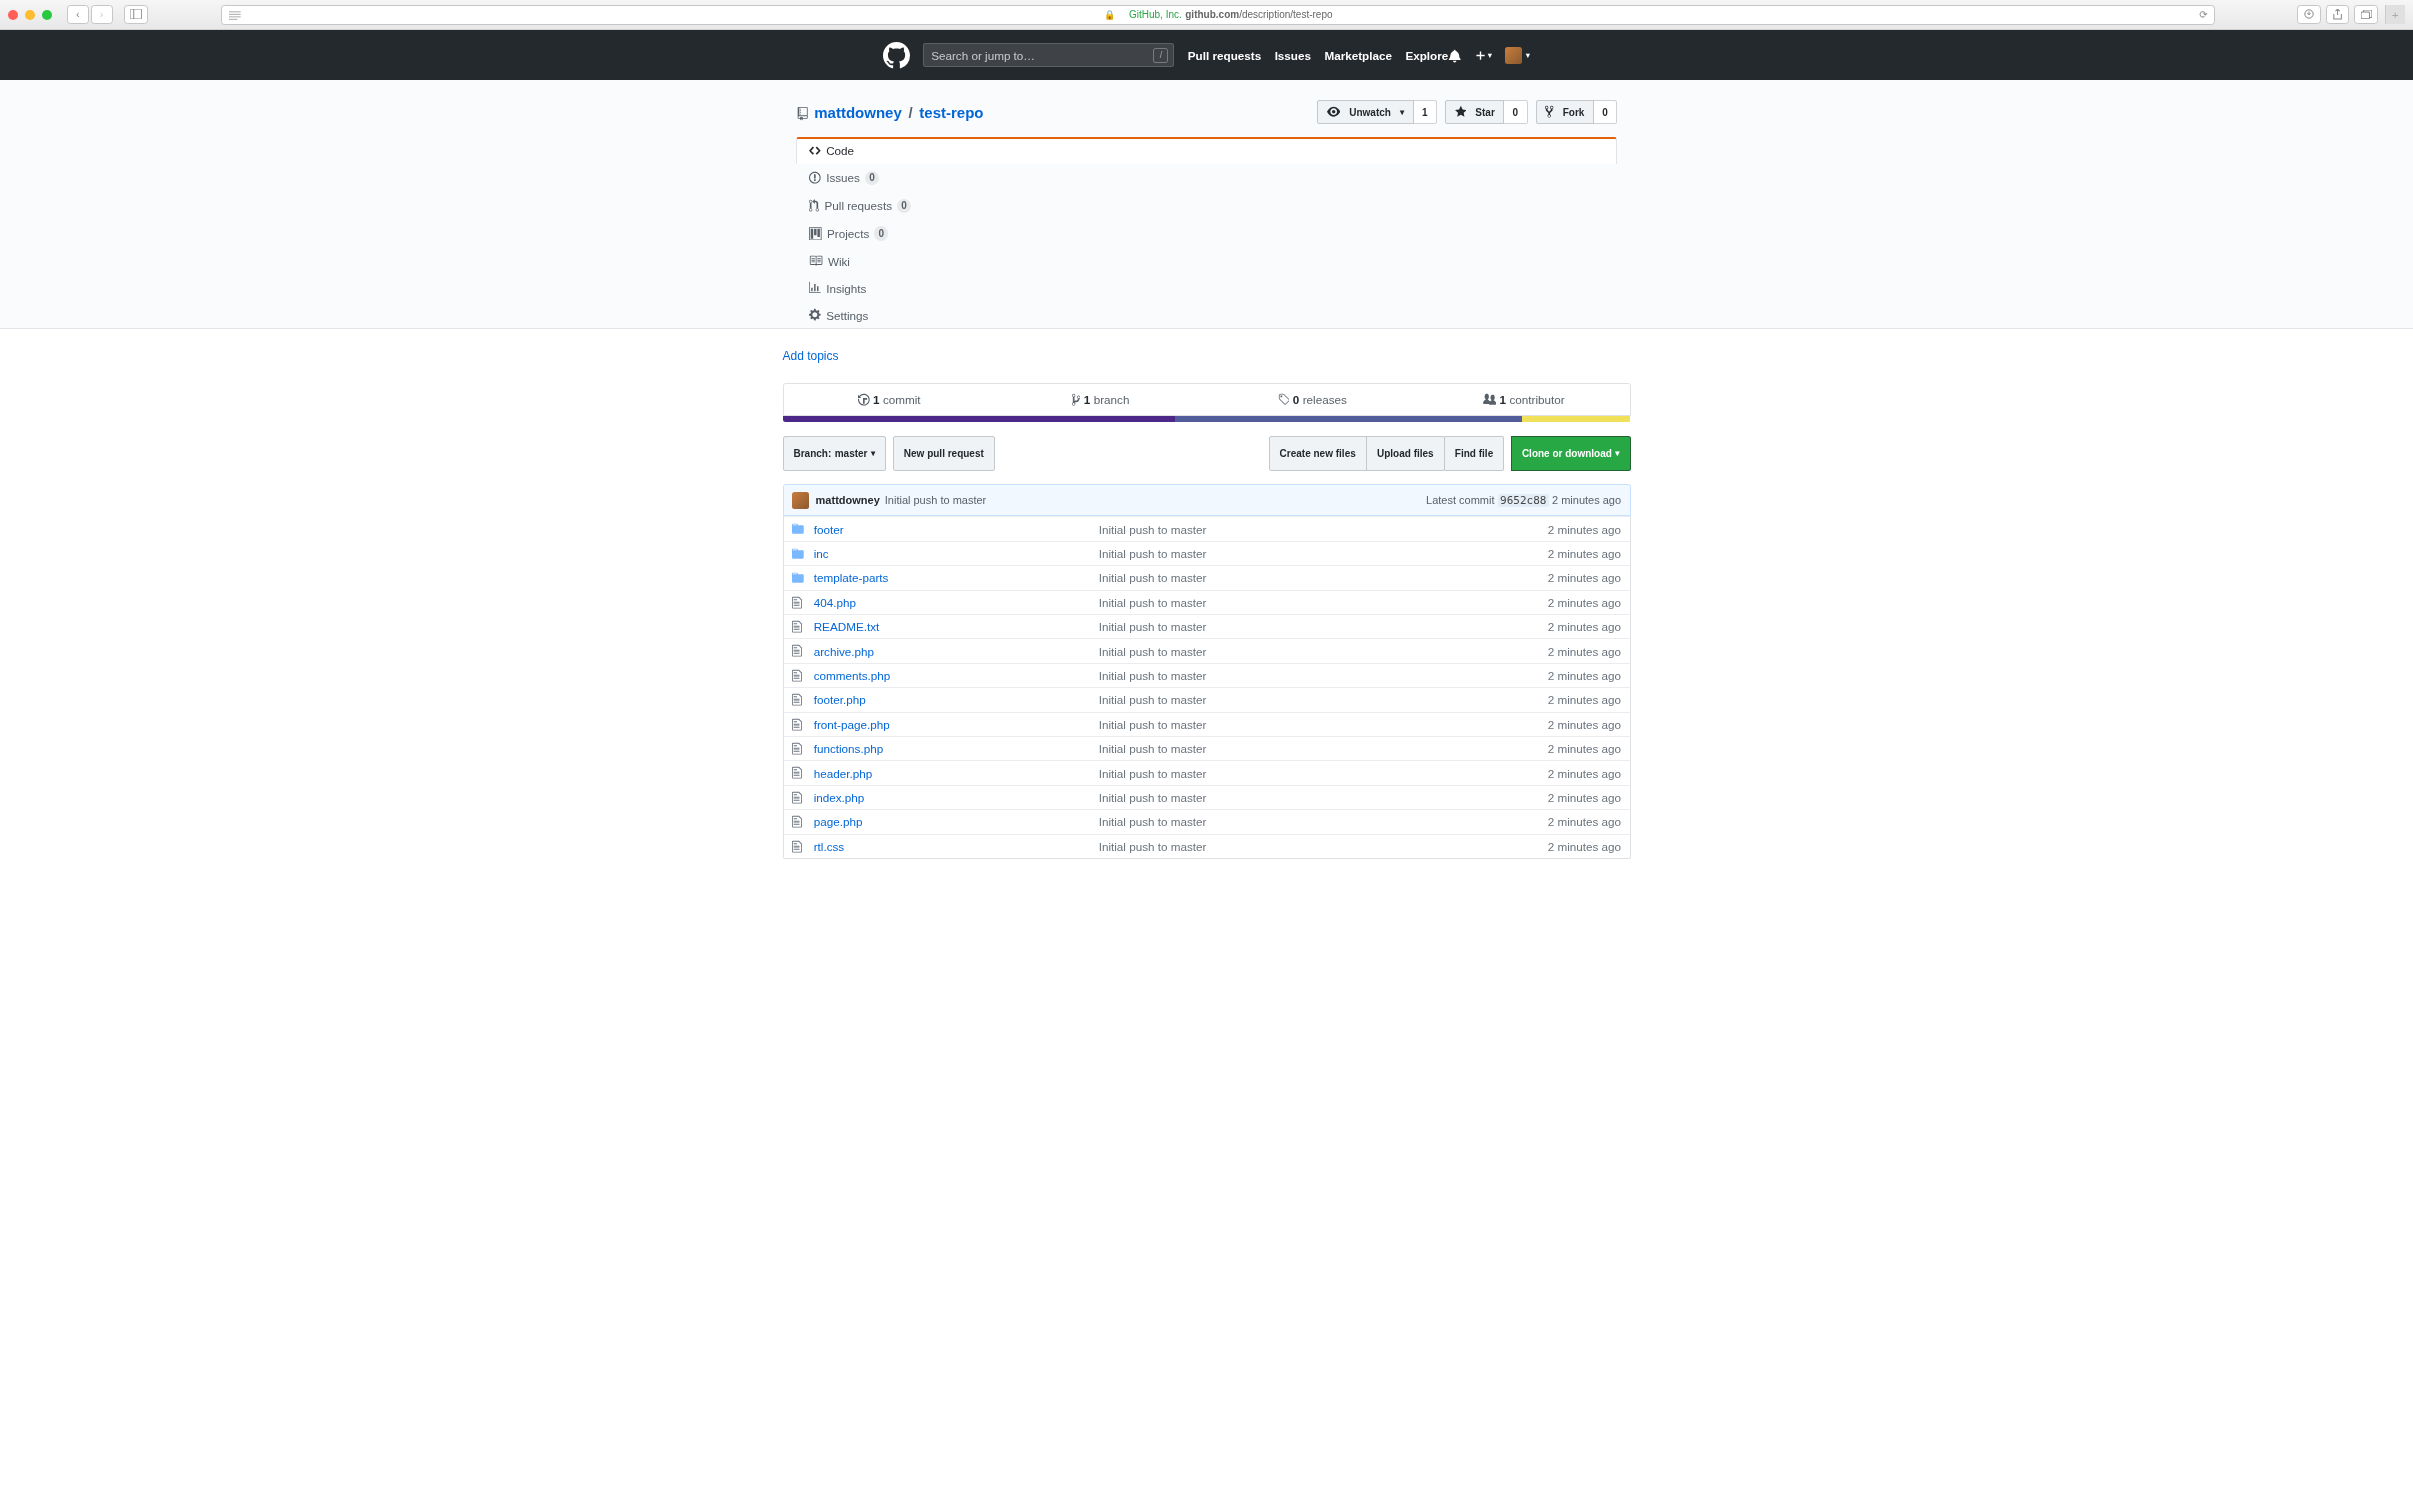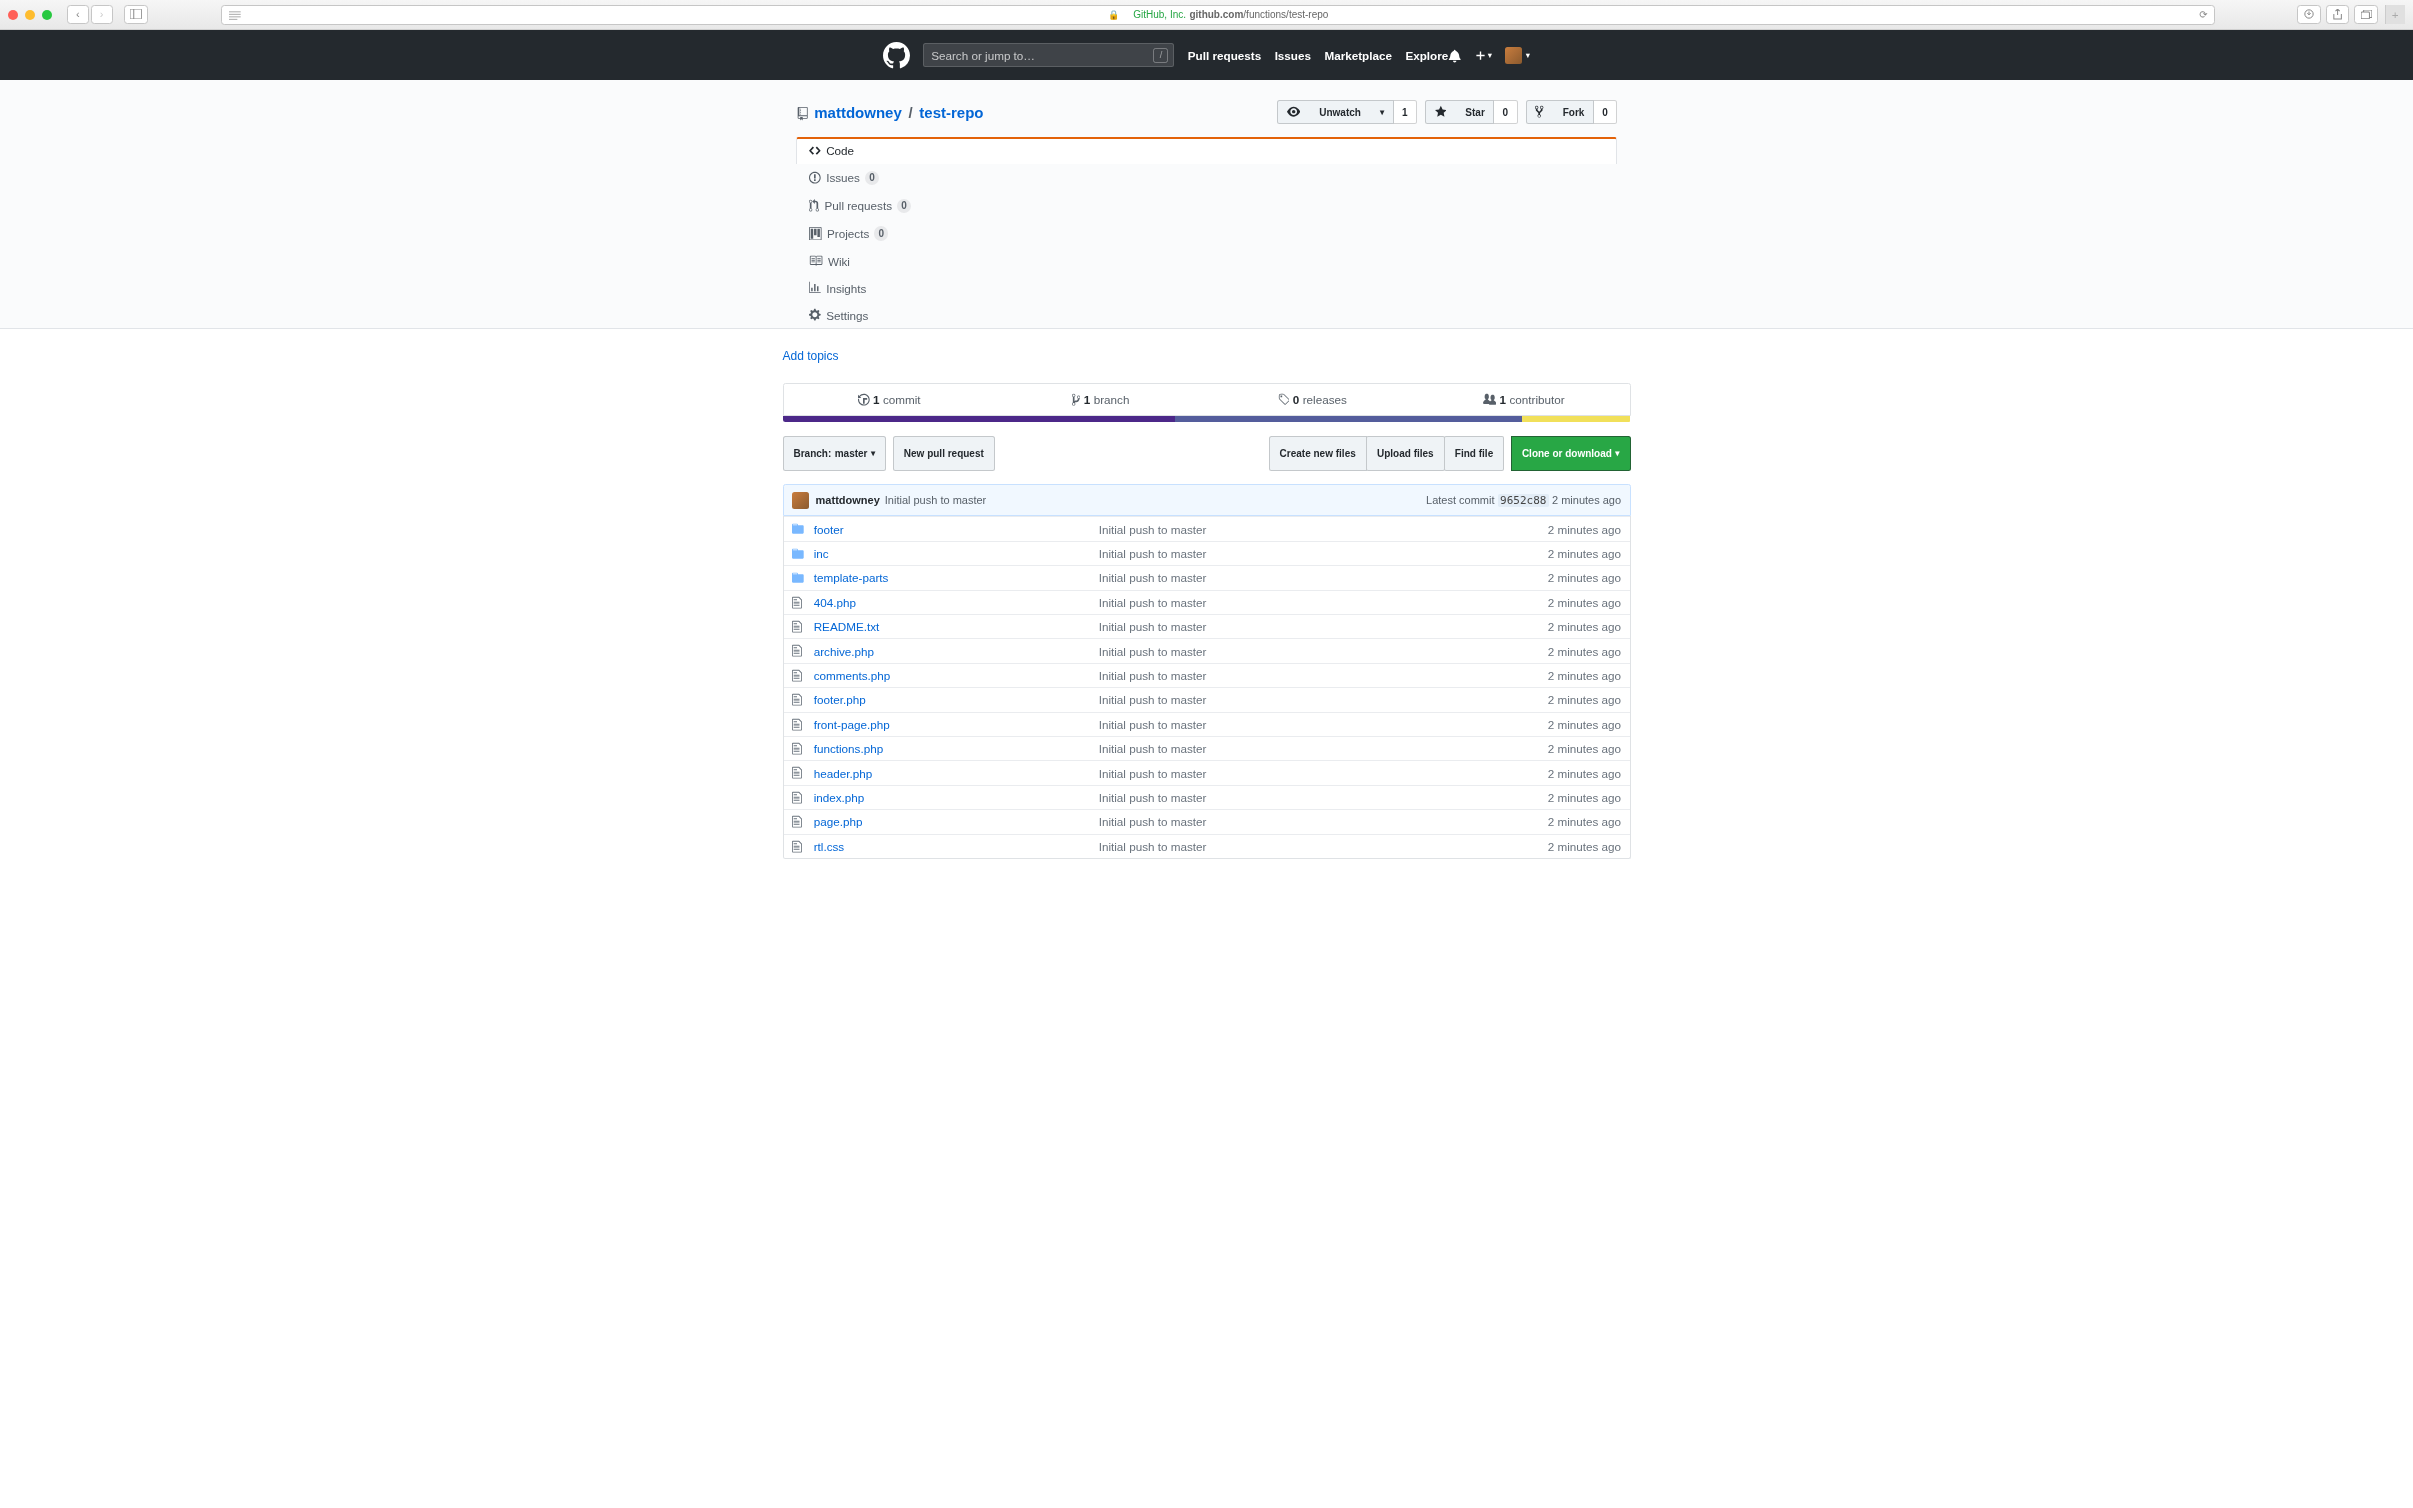--- a/index.html
+++ b/index.html
@@ -44,21 +44,21 @@
 
 .repohead { padding-top: 20px; background: #fafbfc; border-bottom: 0.8px solid #e1e4e8; }
 .repohead-top { display: flex; align-items: center; margin-bottom: 13.4px; }
 .repo-title { font-size: 15px; display: flex; align-items: center; gap: 5px; }
 .repo-icon { color: #586069; }
 .repo-link { color: #0366d6; text-decoration: none; }
 .repo-sep { color: #586069; margin: 0 1.7px; }
 .repo-name { font-weight: 600; }
 .repo-actions { margin-left: auto; display: flex; gap: 8.4px; }
 .btn-group { display: flex; }
-.btn-sm { font-size: 10px; padding: 2.5px 8.4px; background: #eff3f6; border: 0.8px solid rgba(27,31,35,0.2); border-radius: 2.5px; color: #24292e; font-weight: 600; display: flex; align-items: center; gap: 19px; line-height: 17px; }
+.btn-sm { font-size: 10px; padding: 2.5px 8.4px; background: #eff3f6; border: 0.8px solid rgba(27,31,35,0.2); border-radius: 2.5px; color: #24292e; font-weight: 600; display: flex; align-items: center; gap: 9px; line-height: 17px; }
 .btn-sm:first-child { border-top-right-radius: 0; border-bottom-right-radius: 0; }
 .social-count { font-size: 10px; padding: 2.5px 8.4px; background: #fff; border: 0.8px solid rgba(27,31,35,0.2); border-left: 0; border-radius: 0 2.5px 2.5px 0; color: #24292e; font-weight: 600; line-height: 17px; }
 
 
 .reponav { display: flex; flex-direction: column; }
 .reponav-item { padding: 5.9px 12.6px 6.7px; color: #586069; border: 0.8px solid transparent; border-bottom: 0; display: flex; align-items: center; gap: 5px; font-size: 11.7px; text-decoration: none; border-radius: 2.5px 2.5px 0 0; }
 .reponav-item.selected { background: #fff; border-color: #e36209 #e1e4e8 transparent; border-top: 2.5px solid #e36209; color: #24292e; padding-top: 4.2px; }
 .reponav-item .counter { background: rgba(27,31,35,0.08); border-radius: 17px; padding: 1.7px 4.2px; font-size: 10px; font-weight: 600; color: #586069; }
 
 
@@ -126,21 +126,21 @@
       <svg width="11.7" height="9.2" viewBox="0 0 14 11">
           <line x1="0" y1="1" x2="14" y2="1" stroke="#999"></line>
           <line x1="0" y1="4" x2="14" y2="4" stroke="#999"></line>
           <line x1="0" y1="7" x2="14" y2="7" stroke="#999"></line>
           <line x1="0" y1="10" x2="10" y2="10" stroke="#999"></line>
         </svg>
     </span>
     <div class="url-center">
       <span class="url-lock">🔒</span>
       <span class="url-domain">GitHub, Inc.</span>
-      <span class="url-rest"><b>github.com</b><span>/functions/test-repo</span></span>
+      <span class="url-rest"><b>github.com</b><span>/description/test-repo</span></span>
     </div>
     <span class="url-reload">⟳</span>
   </div>
   <div class="chrome-right">
     <div class="chrome-btn">
       <svg width="10" height="10" viewBox="0 0 12 12">
           <circle cx="6" cy="6" r="5" fill="none" stroke="#888" stroke-width="1.2"></circle>
           <path d="M6 3v4M4 5l2 2 2-2" fill="none" stroke="#888" stroke-width="1.2"></path>
         </svg>
     </div>

